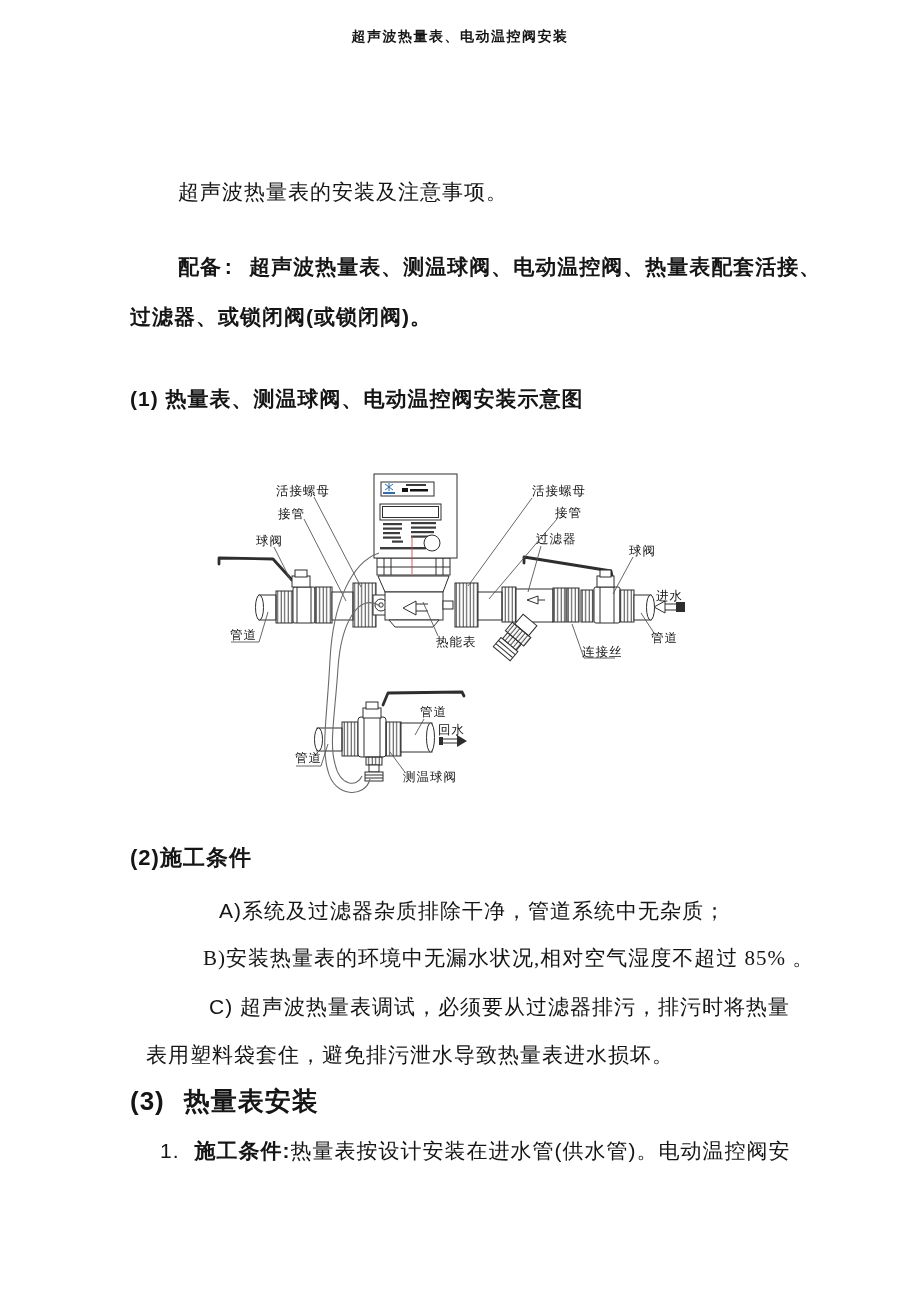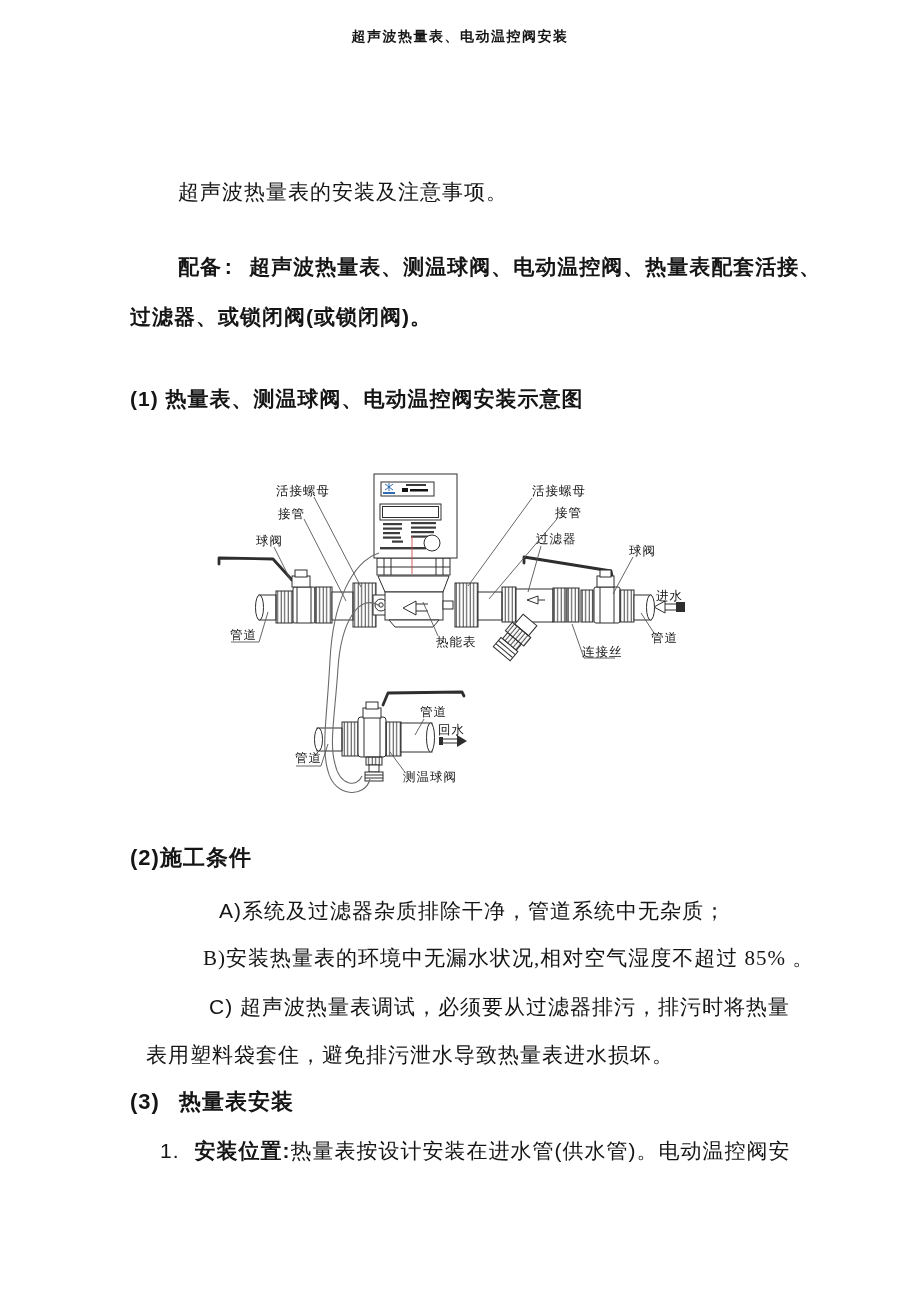--- a/index.html
+++ b/index.html
@@ -13,21 +13,21 @@
   #title{left:0;top:135;width:920px;text-align:center;font-size:14px;letter-spacing:1.5px;font-weight:bold;margin-top:24px;}
   #intro{left:178px;top:180px;font-family:Liberation Serif, serif;}
   #equip1{left:178px;top:256px;font-family:Liberation Mono, monospace;}
   #equip2{left:130px;top:304px;}
   #sec1{left:130px;top:366px;font-size:21px;margin-top:20px;}
   #sec2{left:130px;top:845px;font-size:22px;}
   #condA{left:219px;top:898px;}
   #condB{left:203px;top:946px;font-family:Liberation Serif, serif;}
   #condC1{left:209px;top:994px;}
   #condC2{left:146px;top:1042px;}
-  #sec3{left:130px;top:1089px;font-size:22px;}
+  #sec3{left:130px;top:1089px;font-size:26px;}
   #sec3 .gap{margin-left:19px;}
   #step1{left:160px;top:1138px;}
   #step1 .gap{margin-left:15px;}
   svg{position:absolute;left:188px;top:452px;}
   .ln{stroke:#2e2e2e;stroke-width:1;fill:none;}
   .fw{fill:#ffffff;stroke:#2e2e2e;stroke-width:1;}
   .ht{fill:url(#hatch);stroke:#2e2e2e;stroke-width:1;}
   .thick{stroke:#2e2e2e;stroke-width:2.8;fill:none;stroke-linejoin:round;stroke-linecap:round;}
   .lead{stroke:#555;stroke-width:0.9;fill:none;}
   .cable{stroke:#6a6a6a;stroke-width:1.1;fill:none;}
@@ -255,14 +255,14 @@
 <div id="condA" class="t">A)系统及过滤器杂质排除干净，管道系统中无杂质；</div>
 <div id="condB" class="t">B)安装热量表的环境中无漏水状况,相对空气湿度不超过 85% 。</div>
 <div id="condC1" class="t">C) 超声波热量表调试，必须要从过滤器排污，排污时将热量</div>
 <div id="condC2" class="t">表用塑料袋套住，避免排污泄水导致热量表进水损坏。</div>
 
 <div id="sec3" class="t b">
   <span>(3)</span><span class="gap">热量表安装</span>
 </div>
 
 <div id="step1" class="t">
-  <span>1.</span><span class="gap b">安装位置:</span><span>热量表按设计安装在进水管(供水管)。电动温控阀安</span>
+  <span>1.</span><span class="gap b">施工条件:</span><span>热量表按设计安装在进水管(供水管)。电动温控阀安</span>
 </div>
 
 </body></html>

